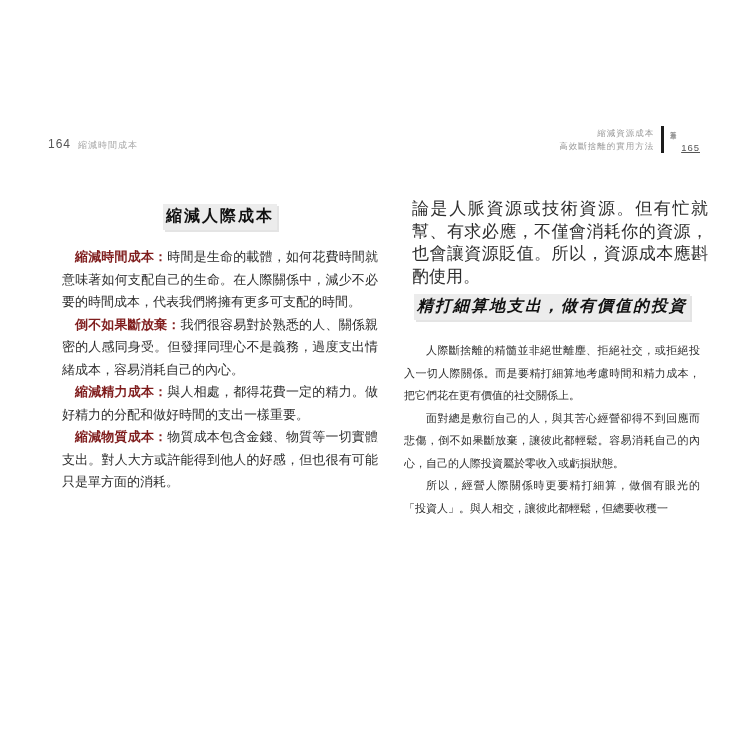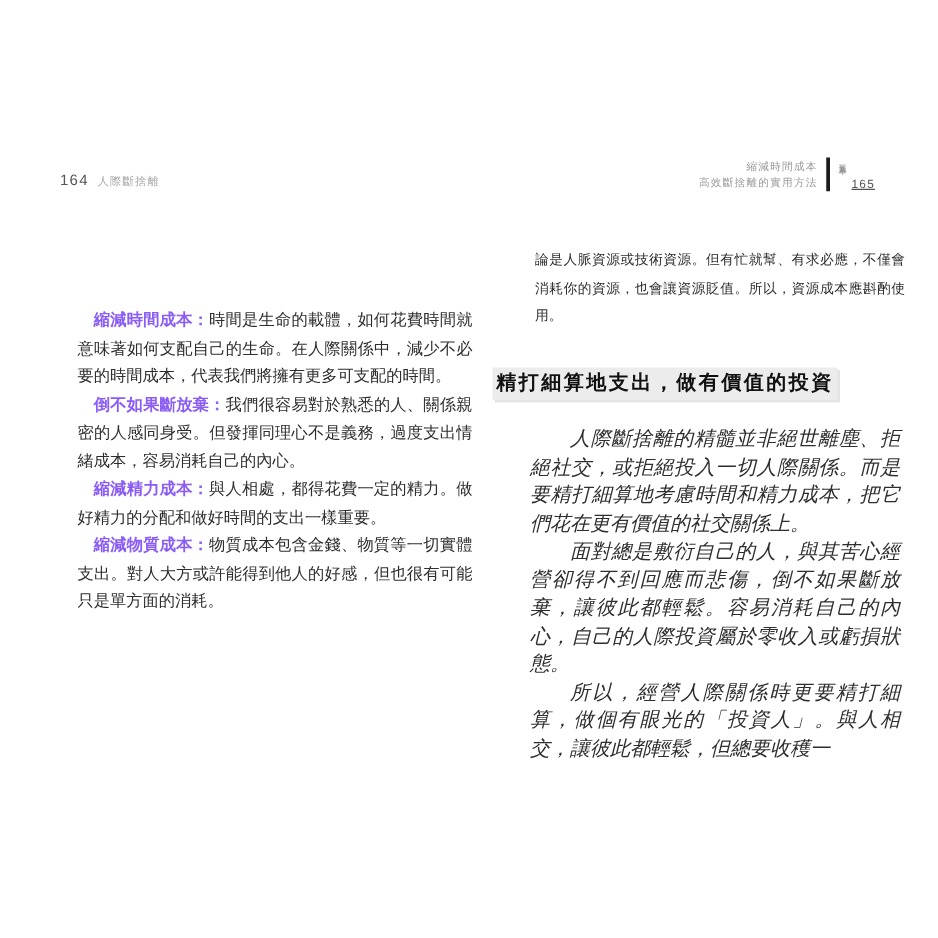--- a/index.html
+++ b/index.html
@@ -84,83 +84,85 @@
     color: #111111;
     font-family: "Liberation Sans", "DejaVu Sans", sans-serif;
   }
   .section-title .hl {
     display: inline-block;
     background: #ececec;
     box-shadow: 2px 2px 0 #e4e4e4;
     padding: 2px 3px 3px 3px;
   }
   .title-left  { left: 62px;  top: 204px; width: 316px; }
-  .title-right { left: 384px; top: 294px; width: 296px; }
+  .title-right { left: 404px; top: 294px; width: 296px; font-style: italic; }
 
   
   .body-col {
     position: absolute;
     text-align: justify;
     text-justify: inter-character;
     color: #2e2e2e;
     font-family: "DejaVu Serif", "Liberation Serif", serif;
   }
   .body-left {
     left: 62px;
     top: 246px;
     width: 316px;
     font-size: 13px;
     line-height: 22.5px;
   }
   .body-right-top {
-    left: 428px;
+    left: 412px;
     top: 197px;
+    width: 296px;
+    font-size: 17px;
+    line-height: 22.5px;
+  }
+  .body-right {
+    left: 404px;
+    top: 340px;
     width: 296px;
     font-size: 11px;
     line-height: 22.5px;
-  }
-  .body-right {
-    left: 424px;
-    top: 340px;
-    width: 296px;
-    font-size: 16px;
-    line-height: 22.5px;
-    font-style: italic;
   }
   .body-col p {
     margin: 0;
     padding: 0;
   }
   .ind2 { text-indent: 2em; }
   .ind1 { text-indent: 1em; }
   .ind0 { text-indent: 0; }
   .body-col b {
     font-weight: bold;
-    color: #8b5cf6;
+    color: #7f1d1d;
   }
 </style>
 </head>
 <body>
 
 <div class="canvas">
 
   <div class="left-header">
-    <span class="pagenum">164</span><span class="booktitle">人際斷捨離</span>
+    <span class="pagenum">164</span><span class="booktitle">縮減時間成本</span>
   </div>
 
   <div class="right-header">
     <div class="running-titles">
-      <div>縮減時間成本</div>
+      <div>縮減資源成本</div>
       <div>高效斷捨離的實用方法</div>
     </div>
     <div class="divider-bar"></div>
     <div class="chapter-vert">第五章</div>
     <div class="pagenum">165</div>
   </div>
 
+  <div class="section-title title-left">
+    <span class="hl">縮減人際成本</span>
+  </div>
 
   <div class="body-col body-left">
     <p class="ind1"><b>縮減時間成本：</b><span>時間是生命的載體，如何花費時間就意味著如何支配自己的生命。在人際關係中，減少不必要的時間成本，代表我們將擁有更多可支配的時間。</span></p>
     <p class="ind1"><b>倒不如果斷放棄：</b><span>我們很容易對於熟悉的人、關係親密的人感同身受。但發揮同理心不是義務，過度支出情緒成本，容易消耗自己的內心。</span></p>
     <p class="ind1"><b>縮減精力成本：</b><span>與人相處，都得花費一定的精力。做好精力的分配和做好時間的支出一樣重要。</span></p>
     <p class="ind1"><b>縮減物質成本：</b><span>物質成本包含金錢、物質等一切實體支出。對人大方或許能得到他人的好感，但也很有可能只是單方面的消耗。</span></p>
   </div>
 
   <div class="body-col body-right-top">
     <p class="ind0">論是人脈資源或技術資源。但有忙就幫、有求必應，不僅會消耗你的資源，也會讓資源貶值。所以，資源成本應斟酌使用。</p>

